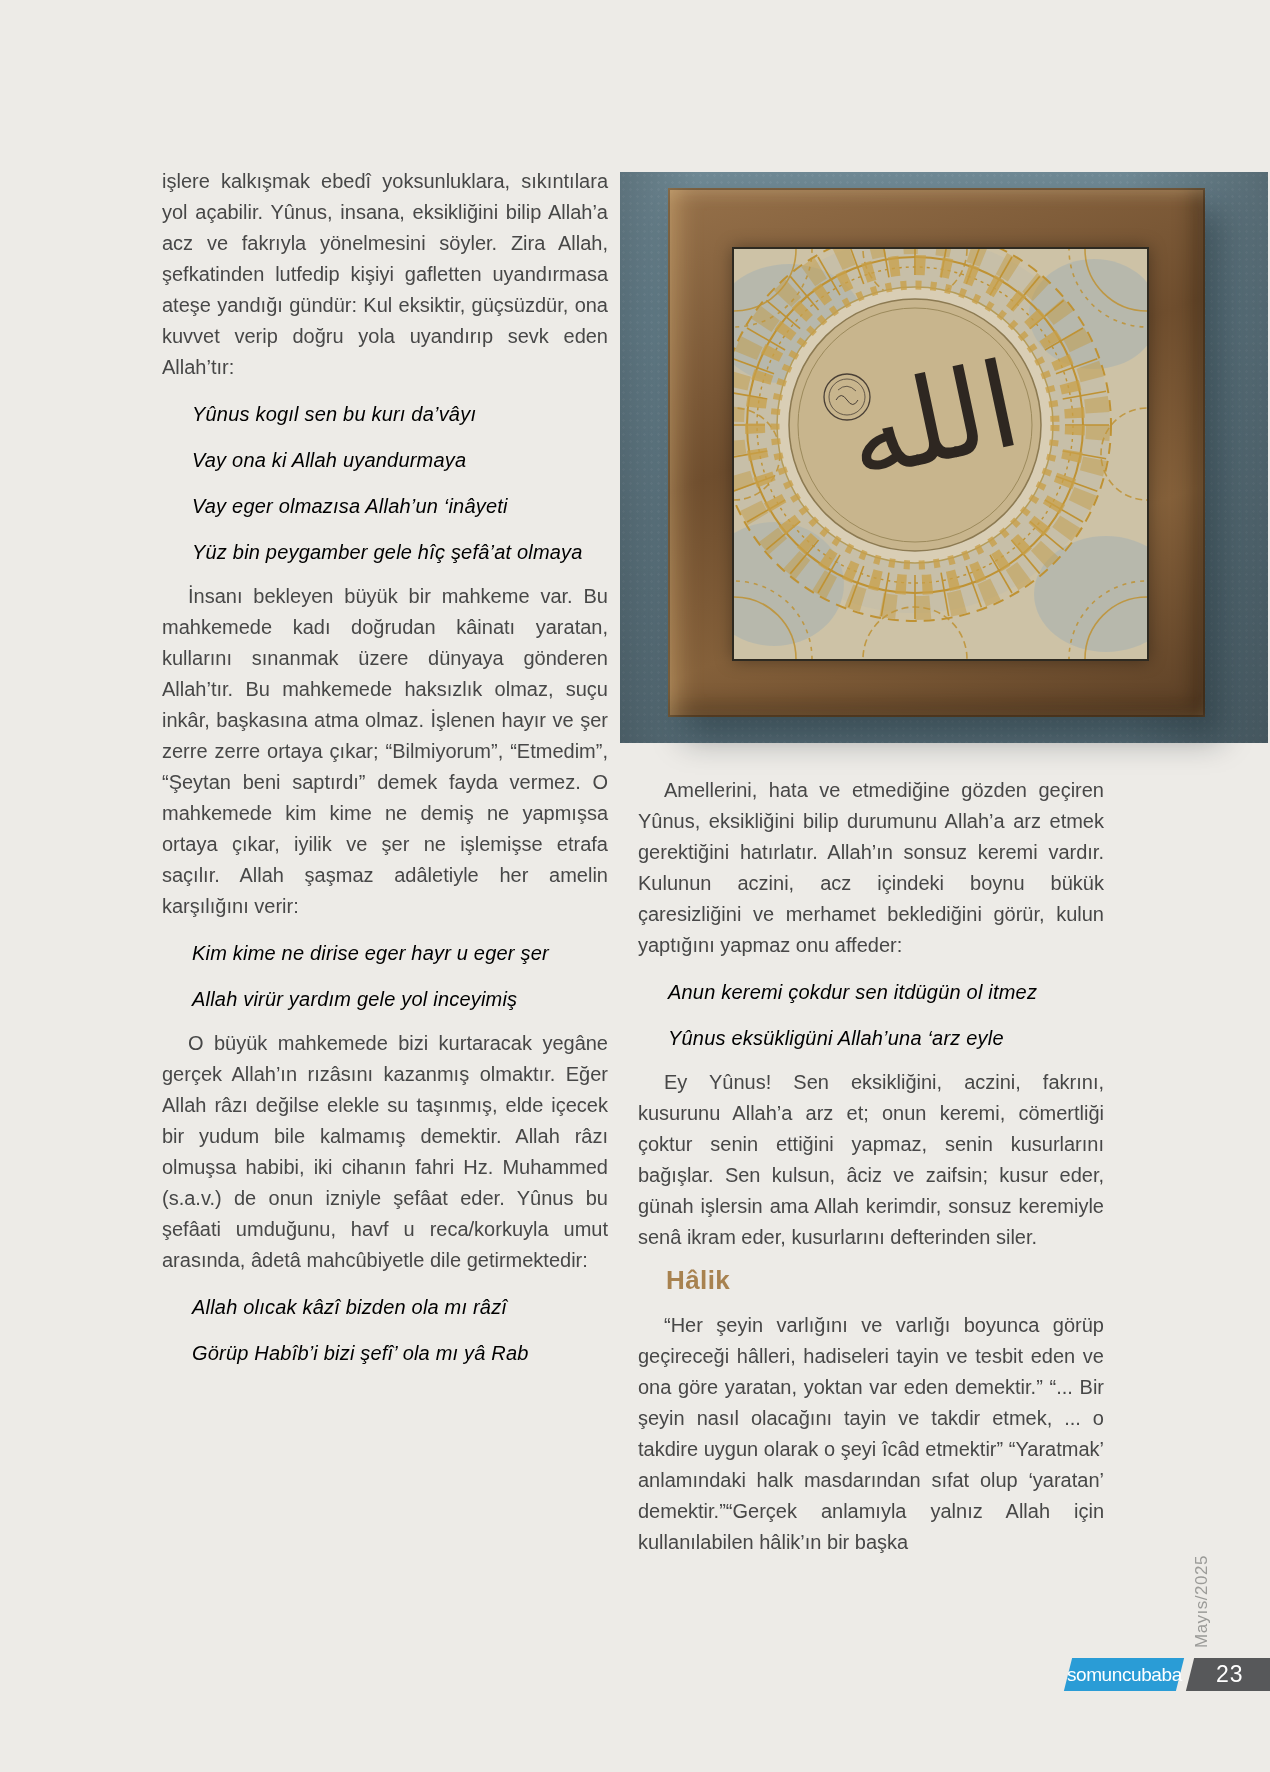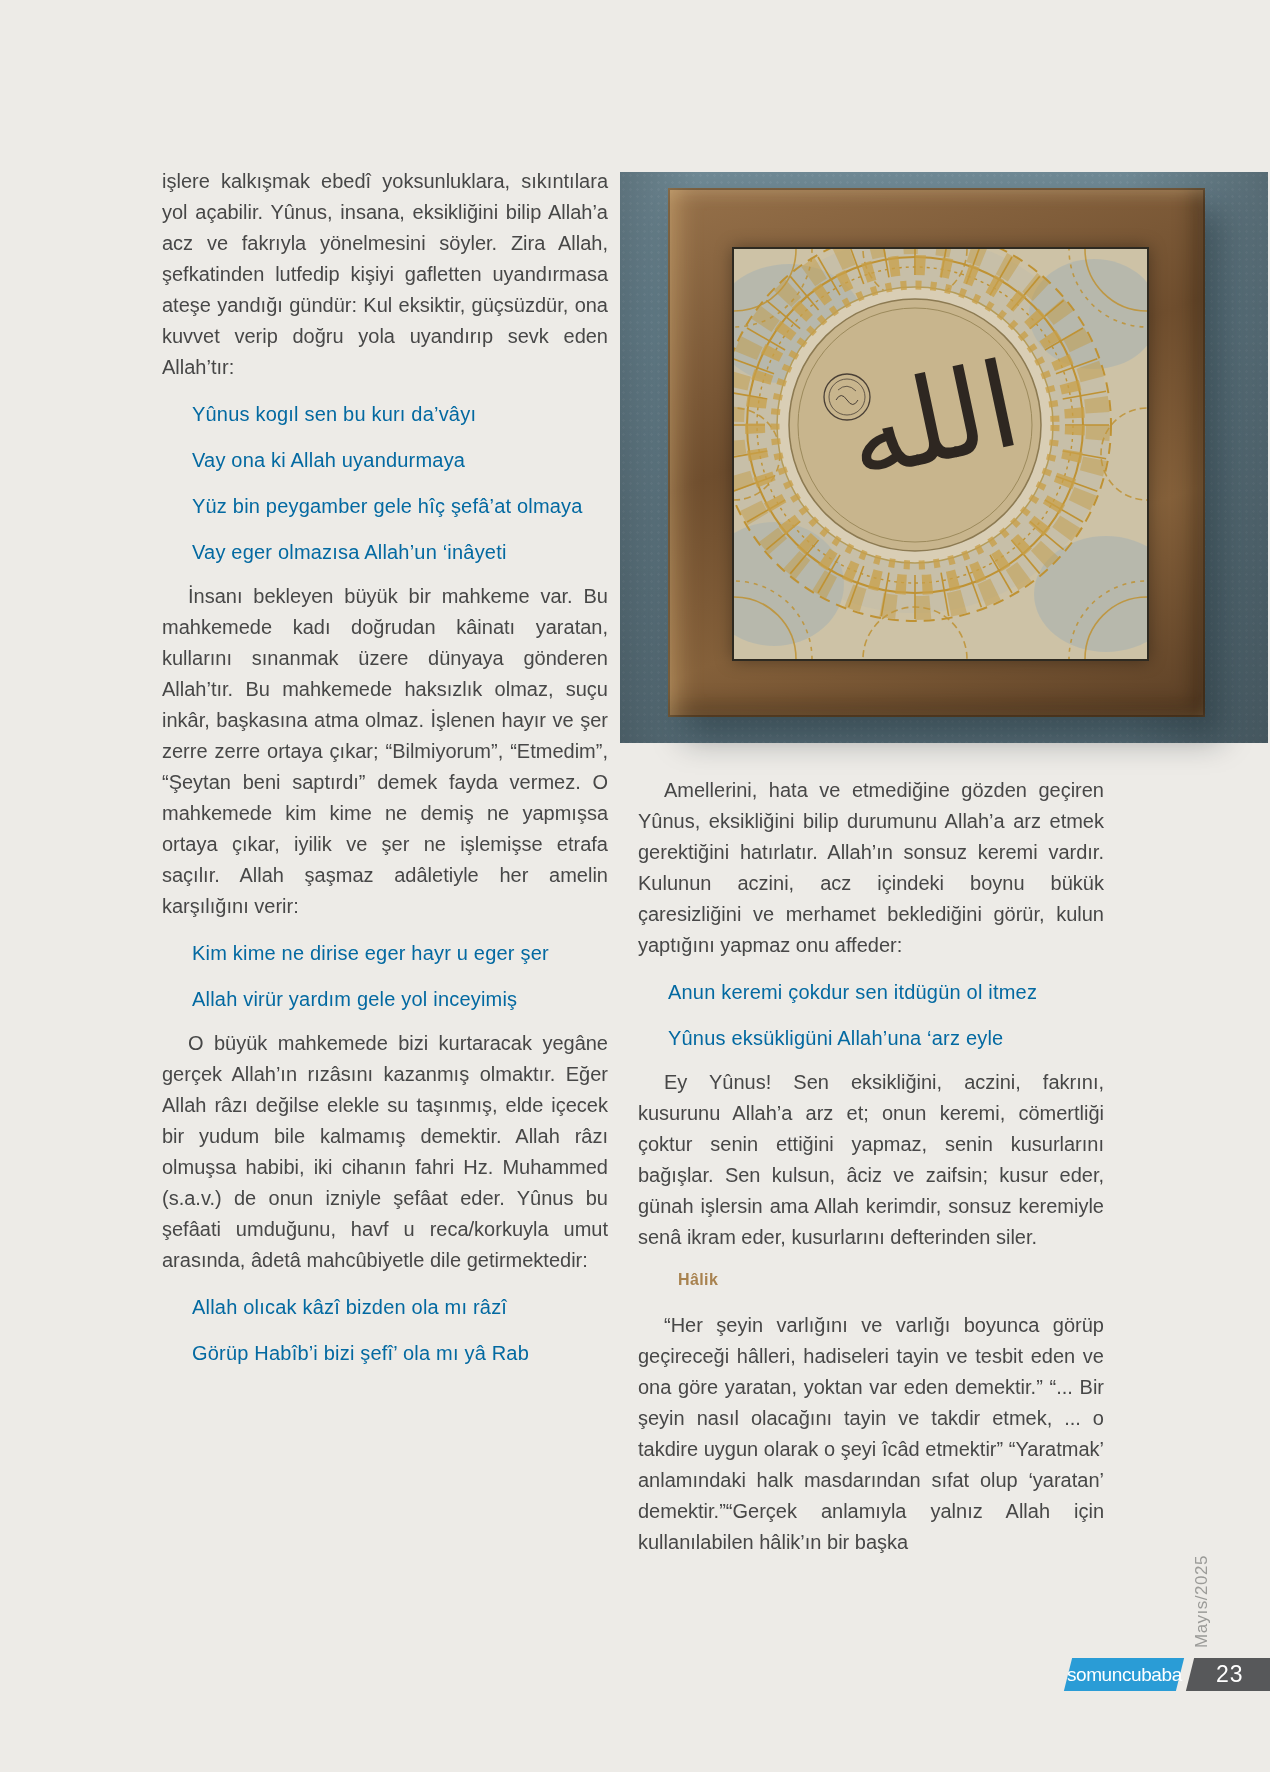--- a/index.html
+++ b/index.html
@@ -10,24 +10,24 @@
     overflow:hidden;
     font-family:"Liberation Sans","DejaVu Sans",sans-serif;
     color:#474747;
   }
   .col{position:absolute;font-size:20px;line-height:31px;color:#474747;}
   .col-left{left:162px;top:166px;width:446px;}
   .col-right{left:638px;top:775px;width:466px;}
   .para{margin:0 0 13px 0;text-align:justify;text-indent:26px;}
   .para.noindent{text-indent:0;}
   .verse-group{margin:4px 0 14px 30px;}
-  .verse-line{color:#0369a1;line-height:30px;margin:16px 0 12px 0;letter-spacing:.2px;}
+  .verse-line{font-style:italic;color:#000000;line-height:30px;margin:16px 0 12px 0;letter-spacing:.2px;}
   .section-heading{
-    margin:10px 0 16px 40px;
-    font-size:16px;line-height:28px;
+    margin:10px 0 16px 28px;
+    font-size:26px;line-height:28px;
     color:#a8824f;letter-spacing:.4px;
   }
   
   .photo{
     position:absolute;left:620px;top:172px;width:648px;height:571px;
     background:
       linear-gradient(90deg, rgba(0,0,0,.16), rgba(0,0,0,0) 12%, rgba(0,0,0,0) 78%, rgba(0,0,0,.22)),
       linear-gradient(180deg, rgba(255,255,255,.05), rgba(0,0,0,0) 25%, rgba(0,0,0,.16)),
       radial-gradient(rgba(255,255,255,.05) 1px, rgba(0,0,0,0) 1.5px),
       #67828e;
@@ -78,22 +78,22 @@
 </head>
 <body>
 
 <div class="col col-left">
   <p class="para noindent">işlere kalkışmak ebedî yoksunluklara, sıkıntılara yol açabilir. Yûnus, insana, eksikliğini bilip Allah’a acz ve fakrıyla yönelmesini söyler. Zira Allah, şefkatinden lutfedip kişiyi gafletten uyandırmasa ateşe yandığı gündür: Kul eksiktir, güçsüzdür, ona kuvvet verip doğru yola uyandırıp sevk eden Allah’tır:</p>
   <div class="verse-group">
     <div class="verse-line">Yûnus kogıl sen bu kurı da’vâyı</div>
     <div class="verse-line">Vay ona ki Allah uyandurmaya</div>
   </div>
   <div class="verse-group">
+    <div class="verse-line">Vay eger olmazısa Allah’un ‘inâyeti</div>
     <div class="verse-line">Yüz bin peygamber gele hîç şefâ’at olmaya</div>
-    <div class="verse-line">Vay eger olmazısa Allah’un ‘inâyeti</div>
   </div>
   <p class="para">İnsanı bekleyen büyük bir mahkeme var. Bu mahkemede kadı doğrudan kâinatı yaratan, kullarını sınanmak üzere dünyaya gönderen Allah’tır. Bu mahkemede haksızlık olmaz, suçu inkâr, başkasına atma olmaz. İşlenen hayır ve şer zerre zerre ortaya çıkar; “Bilmiyorum”, “Etmedim”, “Şeytan beni saptırdı” demek fayda vermez. O mahkemede kim kime ne demiş ne yapmışsa ortaya çıkar, iyilik ve şer ne işlemişse etrafa saçılır. Allah şaşmaz adâletiyle her amelin karşılığını verir:</p>
   <div class="verse-group">
     <div class="verse-line">Kim kime ne dirise eger hayr u eger şer</div>
     <div class="verse-line">Allah virür yardım gele yol inceyimiş</div>
   </div>
   <p class="para">O büyük mahkemede bizi kurtaracak yegâne gerçek Allah’ın rızâsını kazanmış olmaktır. Eğer Allah râzı değilse elekle su taşınmış, elde içecek bir yudum bile kalmamış demektir. Allah râzı olmuşsa habibi, iki cihanın fahri Hz. Muhammed (s.a.v.) de onun izniyle şefâat eder. Yûnus bu şefâati umduğunu, havf u reca/korkuyla umut arasında, âdetâ mahcûbiyetle dile getirmektedir:</p>
   <div class="verse-group">
     <div class="verse-line">Allah olıcak kâzî bizden ola mı râzî</div>
     <div class="verse-line">Görüp Habîb’i bizi şefî’ ola mı yâ Rab</div>

